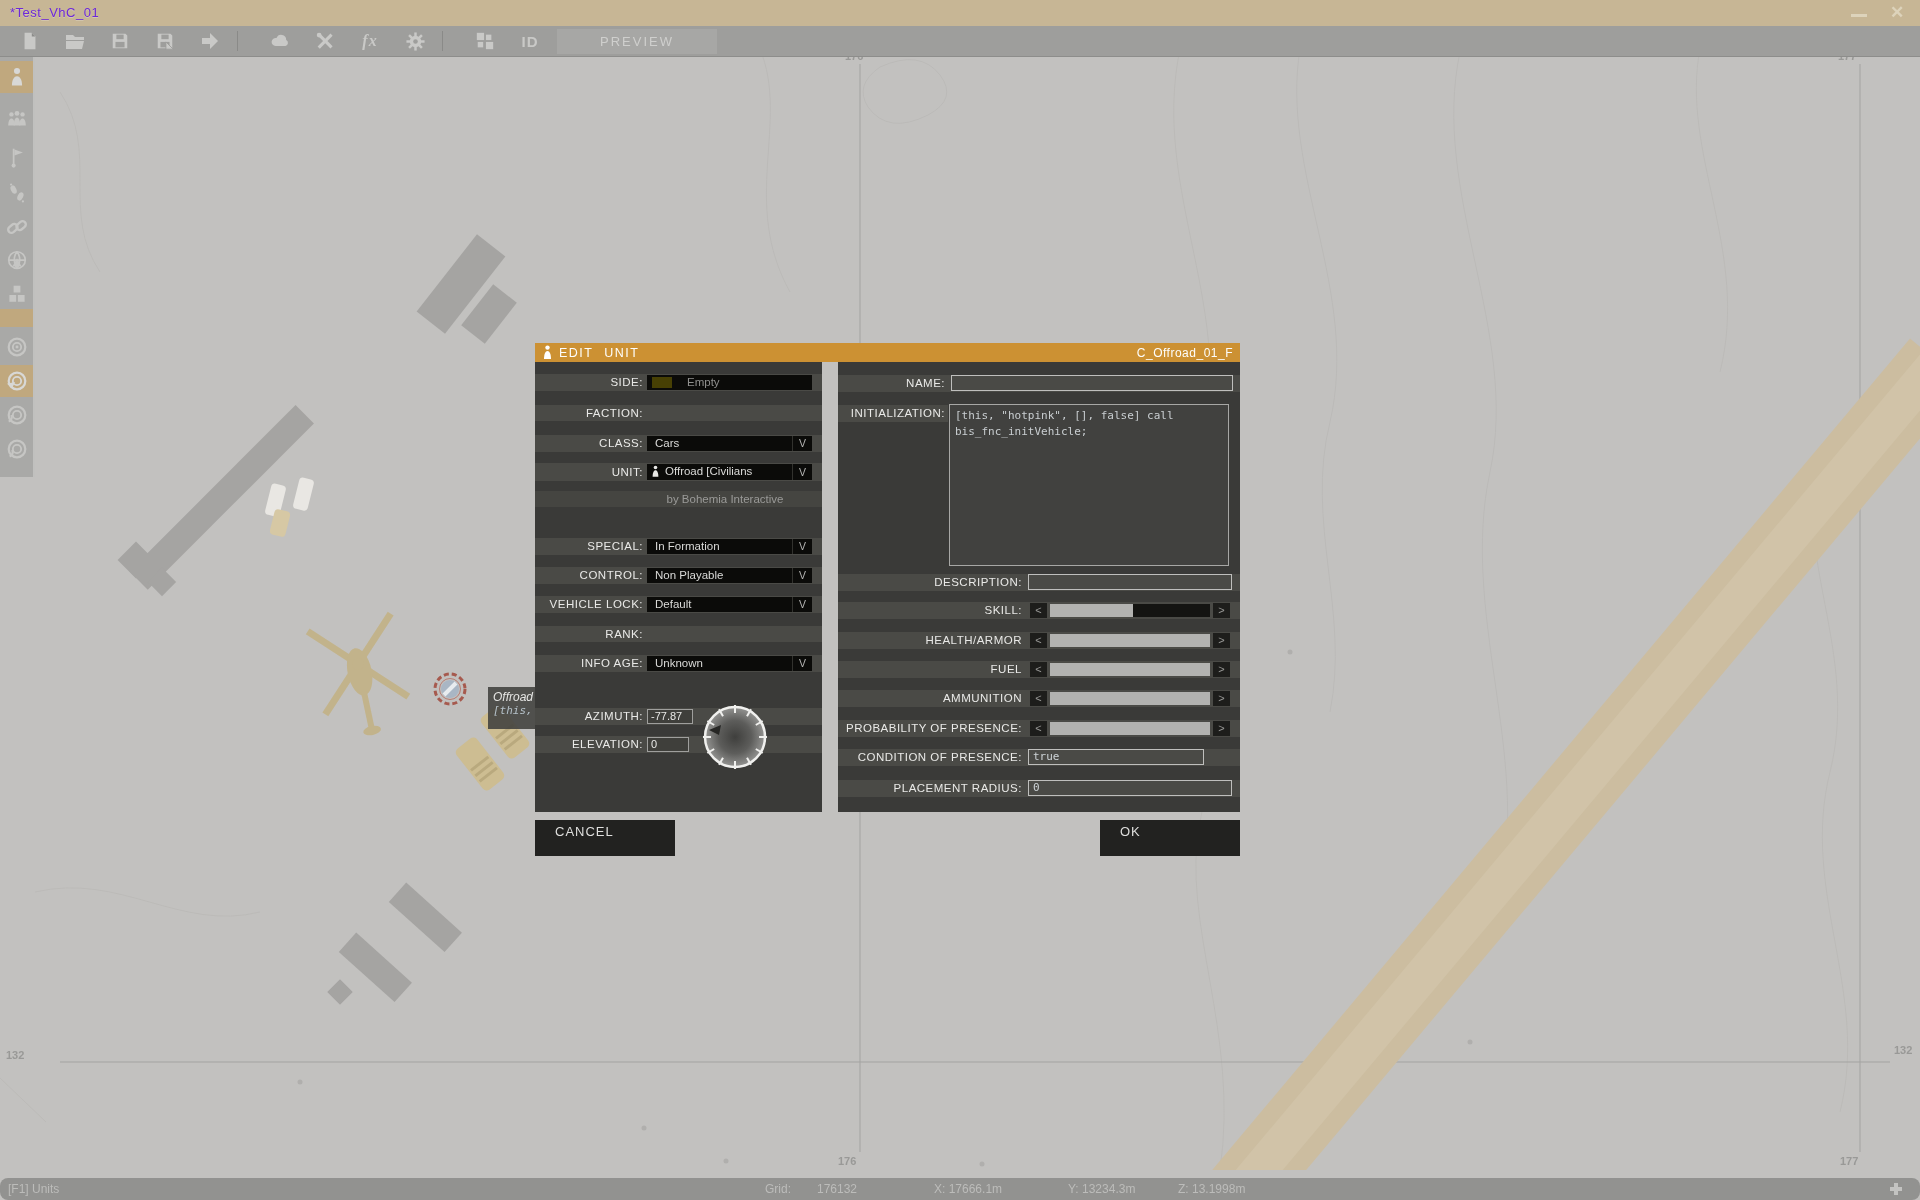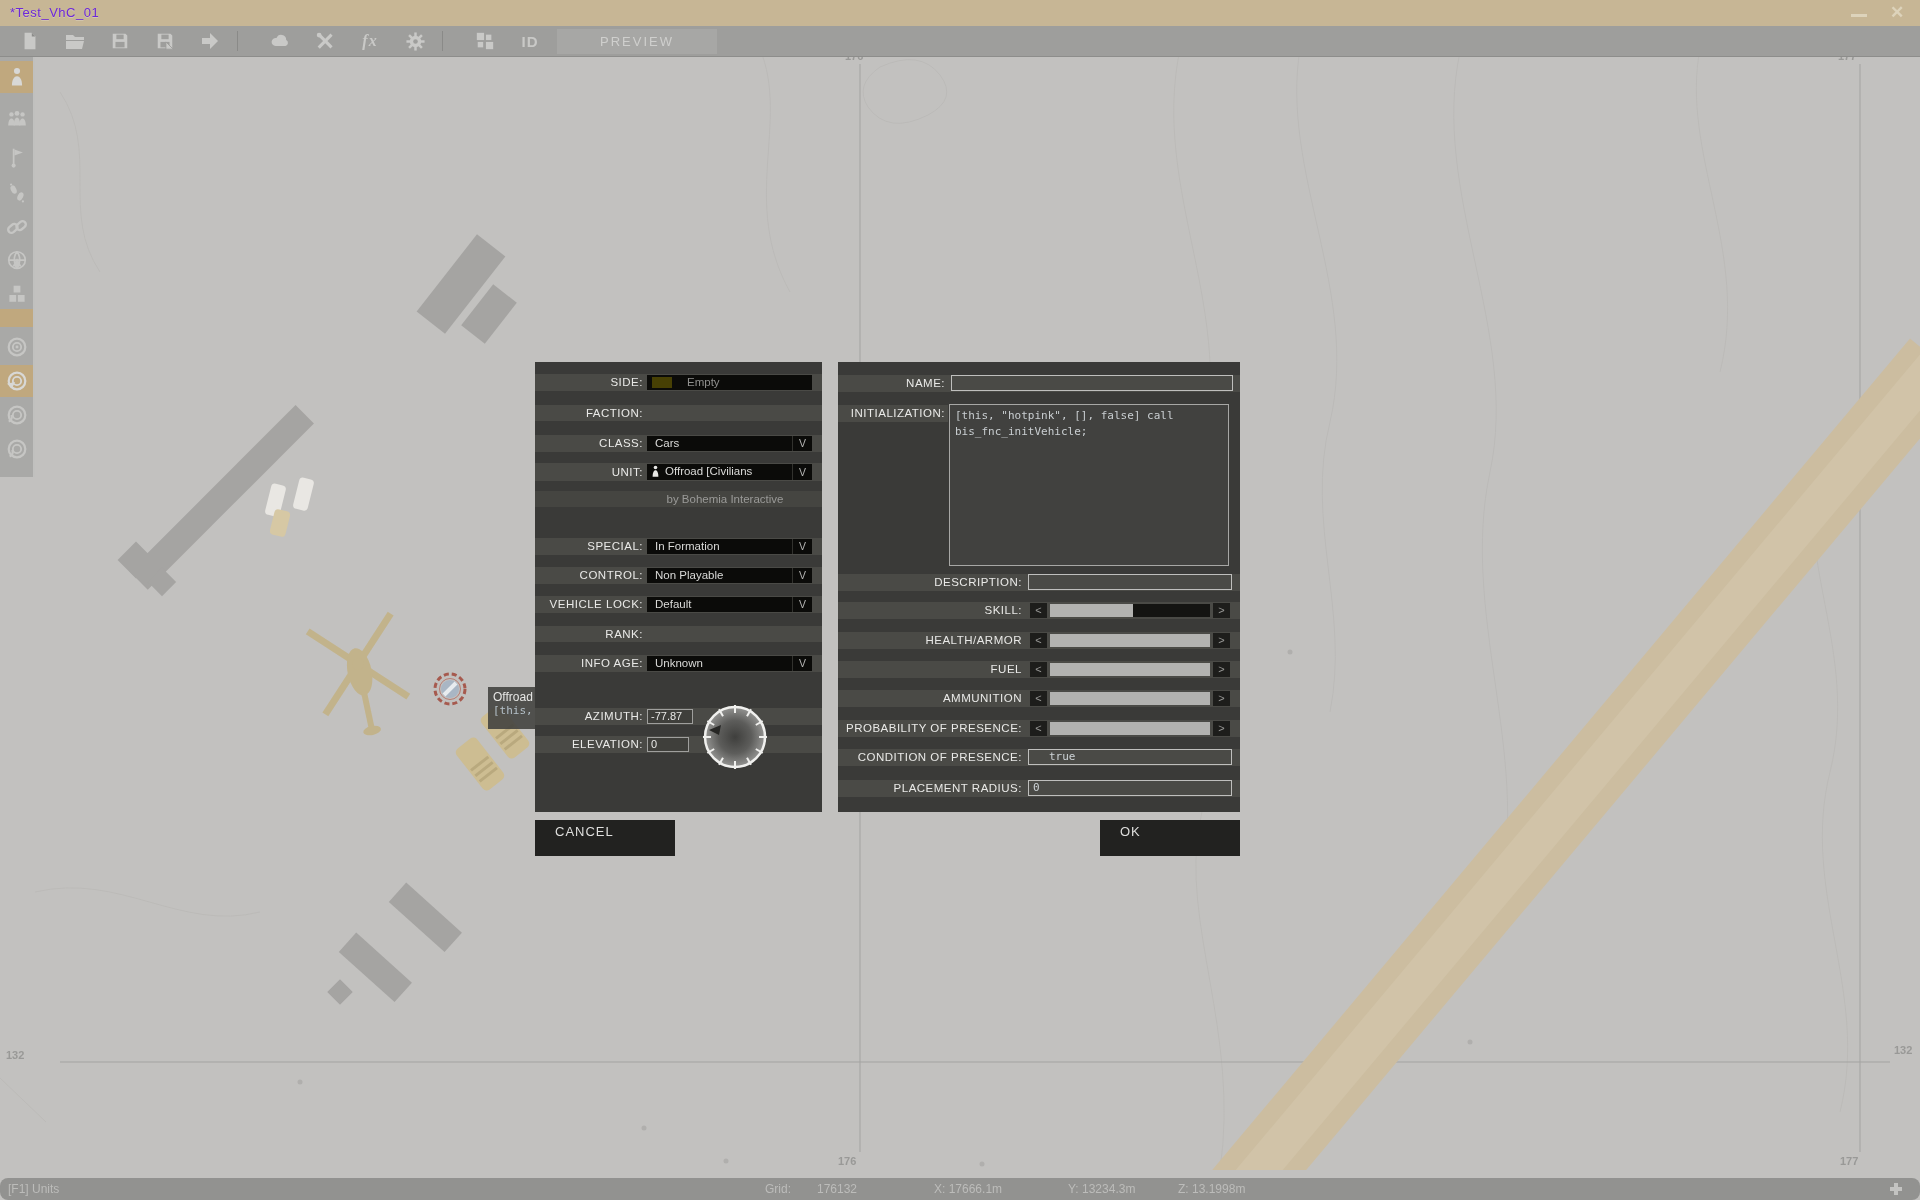--- a/index.html
+++ b/index.html
@@ -31,21 +31,21 @@
   .side-item{position:absolute;left:0;width:33px;height:32px;display:flex;align-items:center;justify-content:center;color:#c6c6c4;}
   .side-item.active{background:#c0a87e;color:#d8d8d6;}
   .side-band{position:absolute;left:0;width:33px;height:18px;background:#c0a87e;}
 
   
   .map{position:absolute;left:0;top:49px;width:1920px;height:1121px;background:#c2c1bf;}
   .gridlabel{position:absolute;font-size:11px;font-weight:bold;color:#999997;}
 
   
   .unit-tip{position:absolute;left:488px;top:687px;width:72px;height:42px;background:rgba(64,64,62,.88);
-    padding:3px 5px;overflow:hidden;}
+    padding:3px 5px;overflow:hidden;font-style:italic;}
   .unit-tip .t1{font-size:12px;color:#e6e6e4;white-space:nowrap;}
   .unit-tip .t2{font-size:11px;color:#b4c0c8;white-space:nowrap;font-family:"DejaVu Sans Mono",monospace;}
 
   
   .dialog{position:absolute;left:535px;top:343px;width:705px;height:503px;font-size:12px;}
   .dlg-header{position:absolute;left:0;top:0;width:705px;height:19px;background:#cc9133;
     display:flex;align-items:center;color:#fdfdfb;}
   .dlg-header .htitle{margin-left:24px;font-size:12.5px;letter-spacing:1.5px;word-spacing:6px;}
   .dlg-header .hclass{margin-left:auto;margin-right:7px;font-size:12px;letter-spacing:.5px;}
   .dlg-header .hicon{position:absolute;left:7px;top:2px;color:#fff;}
@@ -369,20 +369,29 @@
   <div class="side-item" style="top:376px">
     <svg width="24" height="24" viewBox="0 0 26 26">
         <circle cx="13" cy="13" r="9" fill="none" stroke="currentColor" stroke-width="2.4"></circle>
         <circle cx="13" cy="13" r="4.5" fill="none" stroke="currentColor" stroke-width="2"></circle>
         <path d="M5 21c3-1 4-4 3-7" fill="none" stroke="currentColor" stroke-width="2.4"></path>
       </svg>
     </div>
 </div>
 
 <div class="dialog">
+  <div class="dlg-header">
+    <span class="hicon">
+      <svg width="11" height="15" viewBox="0 0 11 15" fill="currentColor">
+          <circle cx="5.5" cy="2.6" r="2.2"></circle>
+          <path d="M2 14c0-5 1.4-8 3.5-8S9 9 9 14z"></path>
+        </svg></span>
+    <span class="htitle">EDIT UNIT</span>
+    <span class="hclass">C_Offroad_01_F</span>
+  </div>
 
   <div class="panel left">
     <div class="row" style="top:12px">
       <span class="lab">SIDE:</span>
       <div class="dd">
         <span class="swatch"></span>
         <span class="empty">Empty</span>
       </div>
     </div>
     <div class="row" style="top:43px;height:16px">
@@ -522,21 +531,21 @@
     <div class="row" style="top:358px">
       <span class="lab">PROBABILITY OF PRESENCE:</span>
       <span class="sl-btn" style="left:192px">&lt;</span>
       <div class="sl-track">
           <div class="sl-fill" style="width: 100%;"></div>
         </div>
       <span class="sl-btn" style="left:375px">&gt;</span>
     </div>
     <div class="row" style="top:387px">
       <span class="lab">CONDITION OF PRESENCE:</span>
-      <div class="inp-border code" style="left:190px;top:0;width:204px;height:16px;font-size:11px;line-height:14px;padding:0 20px">true</div>
+      <div class="inp-border code" style="left:190px;top:0;width:176px;height:16px;font-size:11px;line-height:14px;padding:0 4px">true</div>
     </div>
     <div class="row" style="top:418px">
       <span class="lab">PLACEMENT RADIUS:</span>
       <div class="inp-border code" style="left:190px;top:0;width:204px;height:16px;font-size:11px;line-height:14px;padding:0 4px">0</div>
     </div>
   </div>
 
   <div class="dlg-btn" style="left:0">CANCEL</div>
   <div class="dlg-btn" style="left:565px">OK</div>
 </div>

